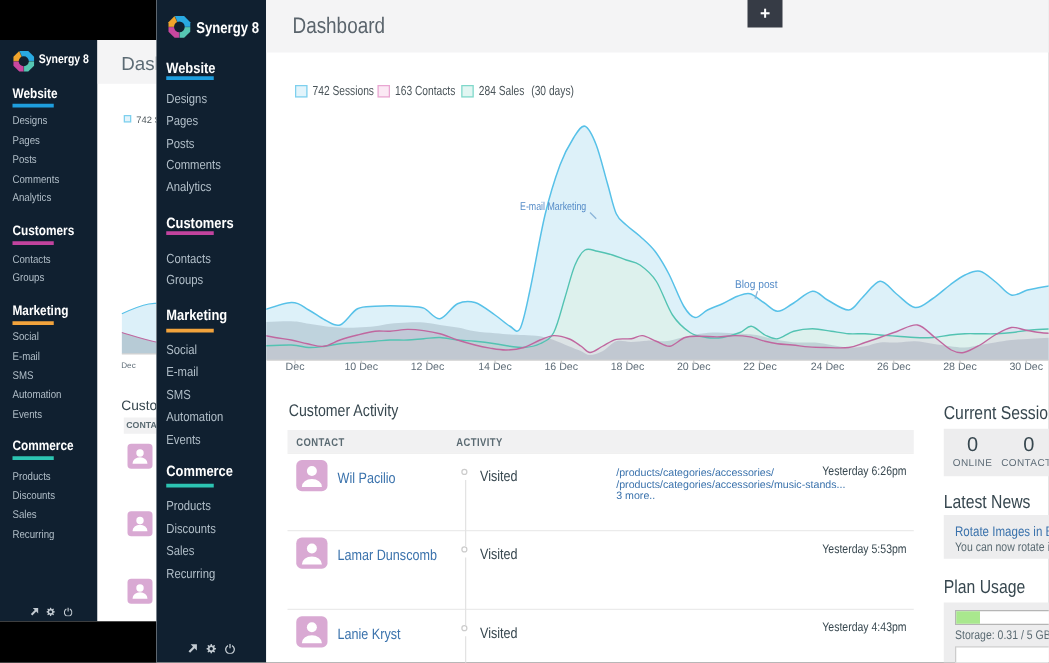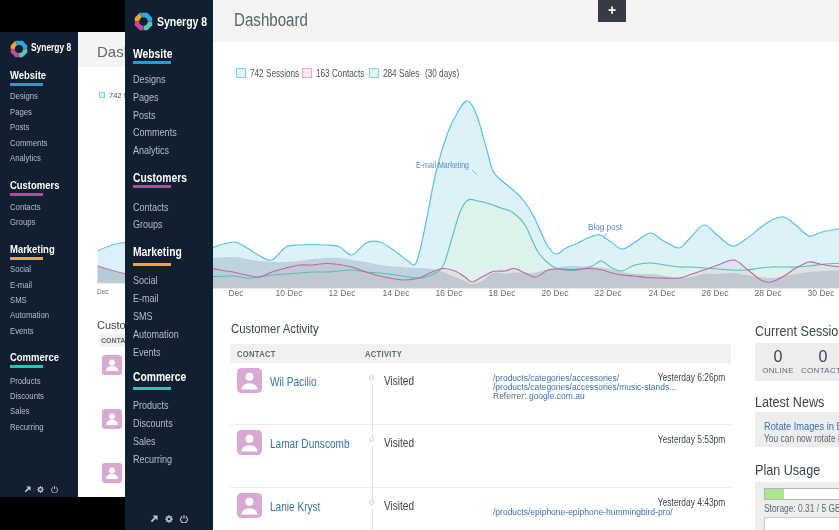--- a/index.html
+++ b/index.html
@@ -257,21 +257,21 @@
             <circle cx="13.5" cy="9.5" r="4.3" fill="#fff"></circle>
             <path d="M4.8,23.3 a8.7,6.9 0 0 1 17.4,0 Z" fill="#fff"></path>
           </svg>
         </div>
 <div class="nm nw" style="left:40px;top:31px">Wil Pacilio</div>
 <div class="tcirc" style="top:31px"></div>
 <div class="vis" style="top:30px">Visited</div>
 <div class="urls" style="top:30px">
           <div>/products/categories/accessories/</div>
           <div>/products/categories/accessories/music-stands...</div>
-          <div><span class="gy">Referrer: </span>google.com.au</div>
+          <div>3 more..</div>
         </div>
 <div class="ts" style="top:28px">Yesterday 6:26pm</div>
 <div class="rowline" style="top:80px"></div>
 <div class="avatar" style="left:7px;top:86px">
           <svg width="25" height="25" viewBox="0 0 27 27">
             <circle cx="13.5" cy="9.5" r="4.3" fill="#fff"></circle>
             <path d="M4.8,23.3 a8.7,6.9 0 0 1 17.4,0 Z" fill="#fff"></path>
           </svg>
         </div>
 <div class="nm nw" style="left:40px;top:93px">Lamar Dunscomb</div>
@@ -284,21 +284,20 @@
 <div class="avatar" style="left:7px;top:149px">
           <svg width="25" height="25" viewBox="0 0 27 27">
             <circle cx="13.5" cy="9.5" r="4.3" fill="#fff"></circle>
             <path d="M4.8,23.3 a8.7,6.9 0 0 1 17.4,0 Z" fill="#fff"></path>
           </svg>
         </div>
 <div class="nm nw" style="left:40px;top:156px">Lanie Kryst</div>
 <div class="tcirc" style="top:156px"></div>
 <div class="vis" style="top:155px">Visited</div>
 <div class="urls" style="top:164px">
-          <div>/products/epiphone-epiphone-hummingbird-pro/</div>
         </div>
 <div class="ts" style="top:153px">Yesterday 4:43pm</div>
 <div class="tline" style="top:40px;height:53px"></div>
         <div class="tline" style="top:102px;height:54px"></div>
         <div class="tline" style="top:165px;height:30px"></div>
     </div>
     <div class="rh nw" style="top:322px">Current Sessions</div>
 <div class="rpanel" style="top:343px;height:38px">
   <div class="abs" style="left:0;top:5px;width:46px;text-align:center">
     <div style="font-size:16px;color:#37474f">0</div>

